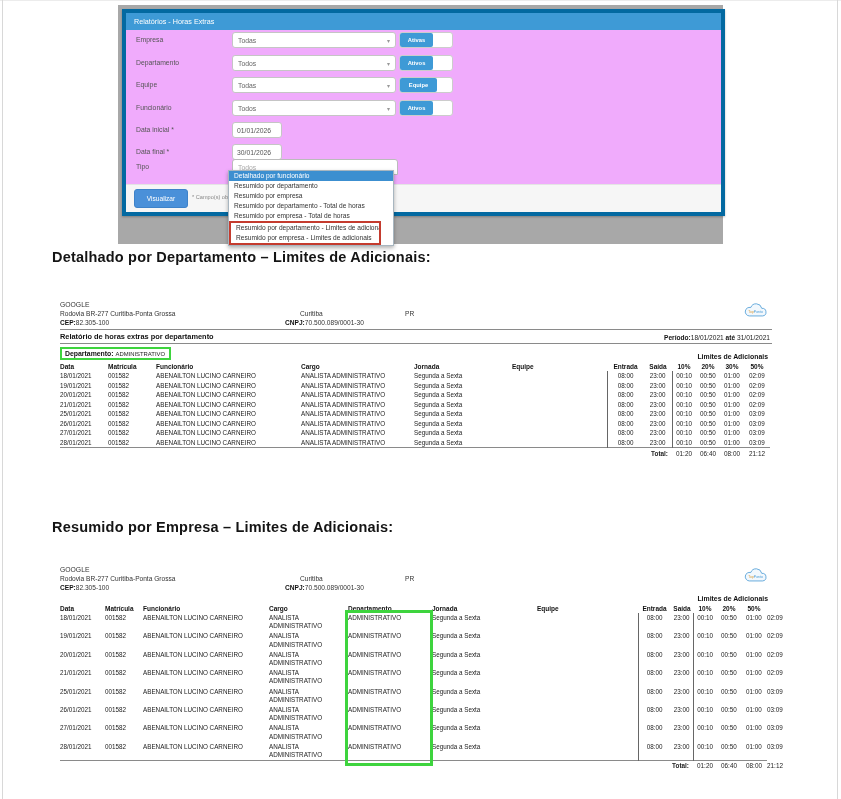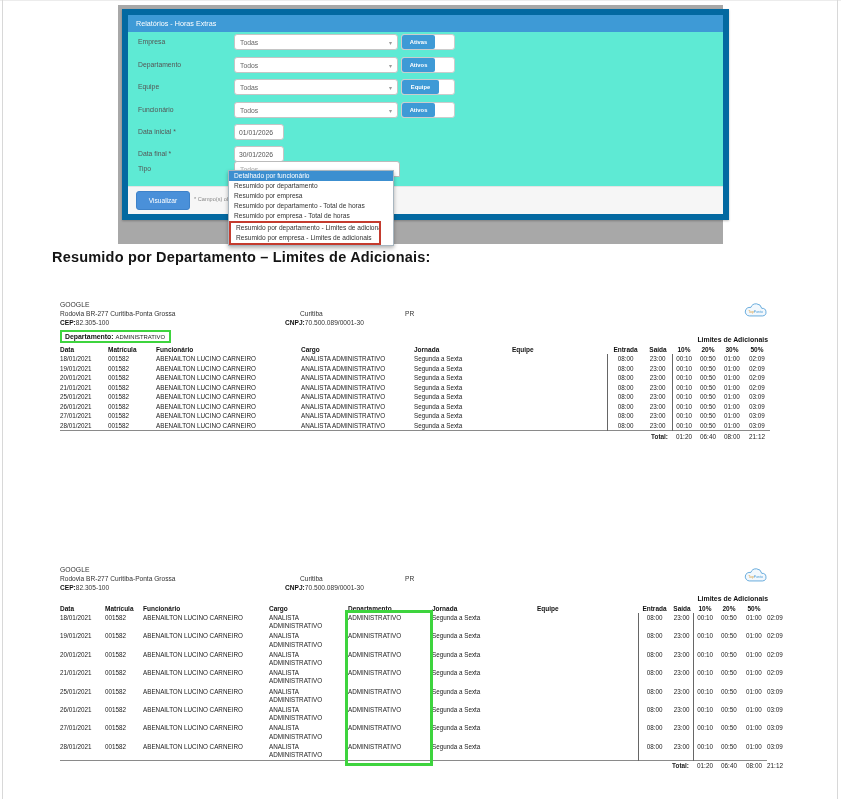--- a/index.html
+++ b/index.html
@@ -3,21 +3,21 @@
 <meta charset="utf-8">
 <style>
   html,body{margin:0;padding:0;background:#fff;}
   body{font-family:"Liberation Sans",sans-serif;}
   #canvas{position:relative;width:841px;height:799px;background:#fff;overflow:hidden;}
   .edge-v{position:absolute;top:0;bottom:0;width:1px;background:#d8d8d8;}
   .edge-h{position:absolute;left:0;right:0;height:1px;background:#ececec;top:0;}
 
   
   #appshot{position:absolute;left:118px;top:5px;width:605px;height:239px;background:#a8a8a8;}
-  #panel{position:absolute;left:4px;top:4px;width:595px;height:199px;background:#5eead4;border:6px solid #0369a1;box-shadow:0 1px 2px rgba(0,0,0,.25);}
+  #panel{position:absolute;left:4px;top:4px;width:595px;height:199px;background:#f0abfc;border:4px solid #0369a1;box-shadow:0 1px 2px rgba(0,0,0,.25);}
   #panel-title{height:17px;line-height:17px;background:#3e9ad6;color:#fff;font-size:7.2px;padding-left:8px;}
   .frow{position:absolute;left:0;width:100%;height:17px;}
   .flabel{position:absolute;left:10px;top:4px;font-size:6.8px;color:#555;}
   .fselect{position:absolute;left:106px;width:164px;height:16px;border:1px solid #c5c5c5;border-radius:3px;background:#fff;font-size:6.8px;color:#666;line-height:16px;padding-left:5px;box-sizing:border-box;}
   .caret{position:absolute;right:5px;top:0;font-size:6px;color:#999;line-height:16px;}
   .toggle{position:absolute;left:273px;width:54px;height:16px;border:1px solid #ccc;border-radius:3px;background:#fff;box-sizing:border-box;}
   .toggle-on{position:absolute;left:0;top:0;width:33px;height:14px;background:#3e9ad6;border-radius:2px;color:#fff;font-size:5.8px;text-align:center;line-height:14px;font-weight:bold;}
   .fdate{position:absolute;left:106px;width:50px;height:16px;border:1px solid #c5c5c5;border-radius:3px;font-size:6.8px;color:#555;line-height:16px;padding-left:4px;box-sizing:border-box;background:#fff;}
   .fopen{position:absolute;left:106px;width:166px;height:16px;border:1px solid #bbb;border-radius:3px 3px 0 0;font-size:6.8px;color:#aaa;line-height:16px;padding-left:5px;box-sizing:border-box;background:#fff;}
   #panel-footer{position:absolute;left:0;right:0;bottom:0;height:27px;background:#f6f6f6;border-top:1px solid #e4e4e4;}
@@ -128,38 +128,42 @@
       <div class="opt">Resumido por empresa</div>
       <div class="opt">Resumido por departamento - Total de horas</div>
       <div class="opt">Resumido por empresa - Total de horas</div>
       <div id="red-box">
         <div class="opt">Resumido por departamento - Limites de adicionais</div>
         <div class="opt">Resumido por empresa - Limites de adicionais</div>
       </div>
     </div>
   </div>
 
-  <div class="doc-heading" style="top:249px;">Resumido por Departamento – Limites de Adicionais:</div>
+  <div class="doc-heading" style="top:249px;">Detalhado por Departamento – Limites de Adicionais:</div>
 
   <div class="report" style="top:300px;">
     <div style="position:relative;">
       <div class="co-name">GOOGLE</div>
       <div class="co-line2">
         <span>Rodovia BR-277 Curitiba-Ponta Grossa</span>
         <span>Curitiba</span>
         <span>PR</span>
       </div>
       <div class="co-line3">
         <span><span class="blod">CEP:</span><span>82.305-100</span></span>
         <span><span class="blod">CNPJ:</span><span>70.500.089/0001-30</span></span>
       </div>
       <svg class="logo" viewBox="0 0 34 20">
         <path d="M9 16 a5.2 5.2 0 1 1 1.6-10.2 A7 7 0 0 1 24 6.8 A4.6 4.6 0 0 1 25 16 Z" fill="#f2f8fd" stroke="#4a9bd5" stroke-width="1"></path>
         <text x="16.5" y="13" font-size="4.2" text-anchor="middle" fill="#d79b3a">Top<tspan fill="#4a9bd5">Ponto</tspan></text>
       </svg>
+    </div>
+    <div class="title-row">
+      <span class="rep-title">Relatório de horas extras por departamento</span>
+      <span class="period"><span class="blod">Período:</span><span>18/01/2021</span> <span class="blod">até</span> <span>31/01/2021</span></span>
     </div>
     <div class="dept-row">
       <span class="dept-box"><span class="dept-label">Departamento:</span> <span class="dept-value">ADMINISTRATIVO</span></span>
       <span class="limits">Limites de Adicionais</span>
     </div>
     <table class="rep" style="width:710px;">
       <colgroup>
           <col style="width:48px">
           <col style="width:48px">
           <col style="width:145px">
@@ -317,20 +321,21 @@
           <td colspan="2" class="total-label">Total:</td>
           <td class="c">01:20</td>
           <td class="c">06:40</td>
           <td class="c">08:00</td>
           <td class="c">21:12</td>
         </tr>
       </tfoot>
     </table>
   </div>
 
+  <div class="doc-heading" style="top:519px;">Resumido por Empresa – Limites de Adicionais:</div>
 
   <div class="report" style="top:565px;">
     <div style="position:relative;">
       <div class="co-name">GOOGLE</div>
       <div class="co-line2">
         <span>Rodovia BR-277 Curitiba-Ponta Grossa</span>
         <span>Curitiba</span>
         <span>PR</span>
       </div>
       <div class="co-line3">

